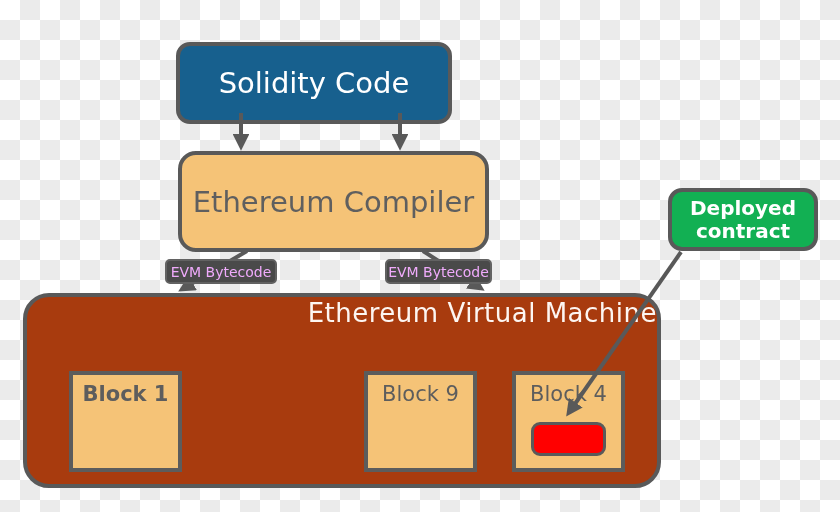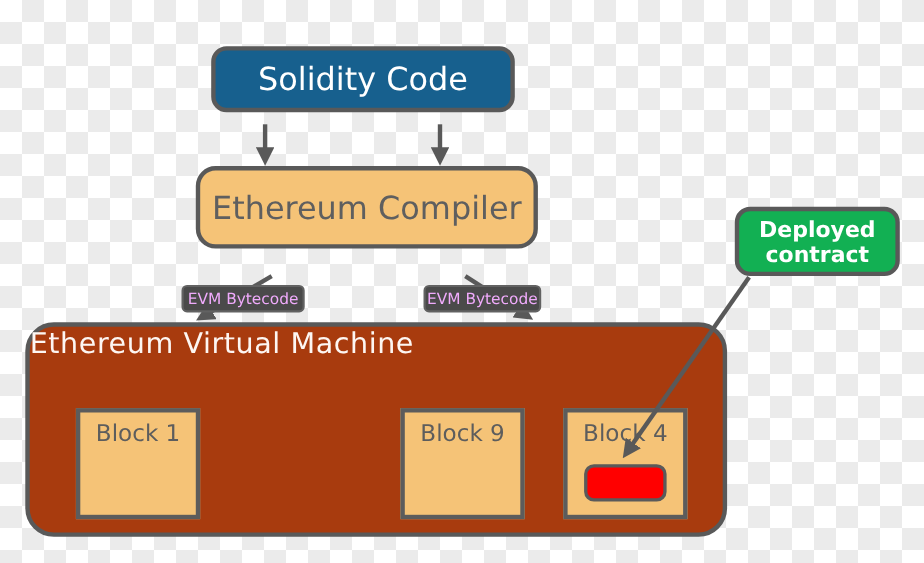--- a/index.html
+++ b/index.html
@@ -17,29 +17,29 @@
   .box {
     position: absolute;
     display: flex;
     align-items: center;
     justify-content: center;
     text-align: center;
     border: 4px solid #595959;
     z-index: 1;
   }
   .solidity-box {
-    left: 192px; top: 42px; width: 276px; height: 60px;
+    left: 176px; top: 42px; width: 276px; height: 82px;
     background: #17608e;
     border-radius: 14px;
     color: #ffffff;
     font-size: 29px;
     z-index: 2;
   }
   .compiler-box {
-    left: 178px; top: 151px; width: 311px; height: 75px;
+    left: 178px; top: 151px; width: 311px; height: 101px;
     background: #f5c377;
     border-radius: 18px;
     color: #5f5f5f;
     font-size: 29px;
     z-index: 2;
   }
   .bytecode-label {
     position: absolute;
     top: 259px; height: 25px;
     background: #4a4a4a;
@@ -57,36 +57,36 @@
   .evm-box {
     left: 23px; top: 293px; width: 638px; height: 195px;
     background: #a83b0e;
     border-radius: 26px;
     color: #fdf6f2;
     display: block;
     z-index: 1;
   }
   .evm-title {
     margin-top: 1px;
-    text-align: left;
+    text-align: right;
     font-size: 26px;
     letter-spacing: 0.5px;
   }
   .block {
     position: absolute;
     top: 74px;
     width: 113px; height: 101px;
     background: #f5c377;
     border: 4px solid #5c5c5c;
     color: #5d5d5d;
     font-size: 21px;
     text-align: center;
     padding-top: 7px;
   }
-  .block-1 { left: 42px;  }
+  .block-1 { left: 42px; font-weight: bold;  }
   .block-2 { left: 189px; }
   .block-3 { left: 337px; }
   .block-4 { left: 485px; }
   .contract-rect {
     position: absolute;
     left: 15px; top: 47px;
     width: 75px; height: 34px;
     background: #ff0000;
     border: 3px solid #5a5a5a;
     border-radius: 9px;

